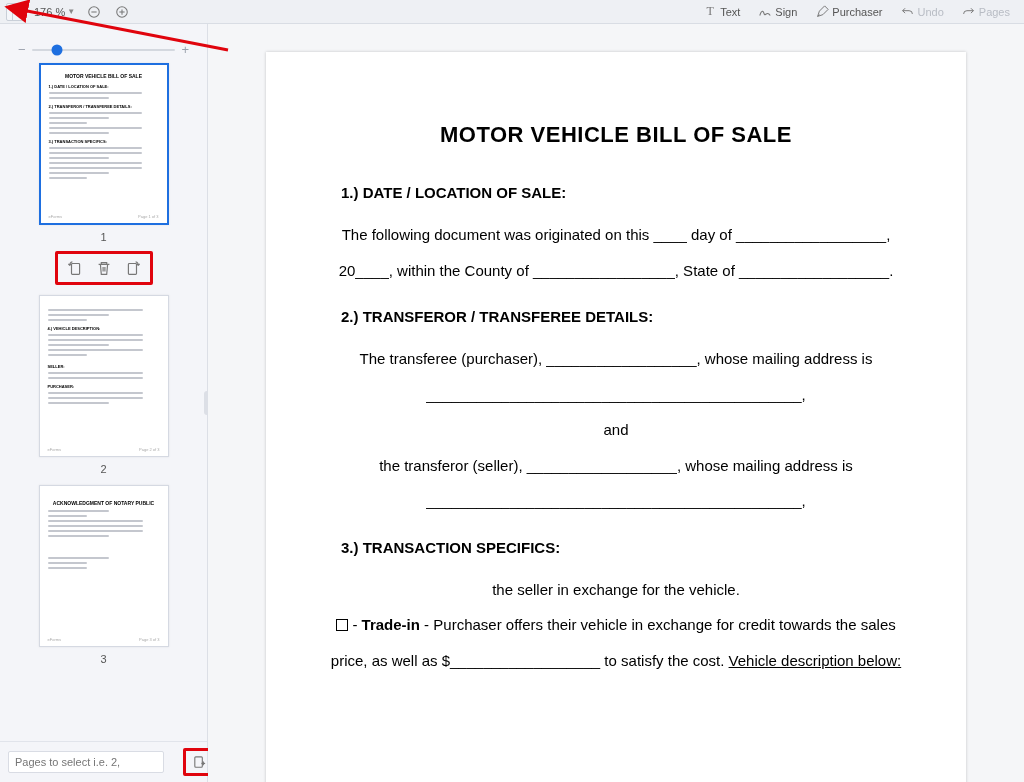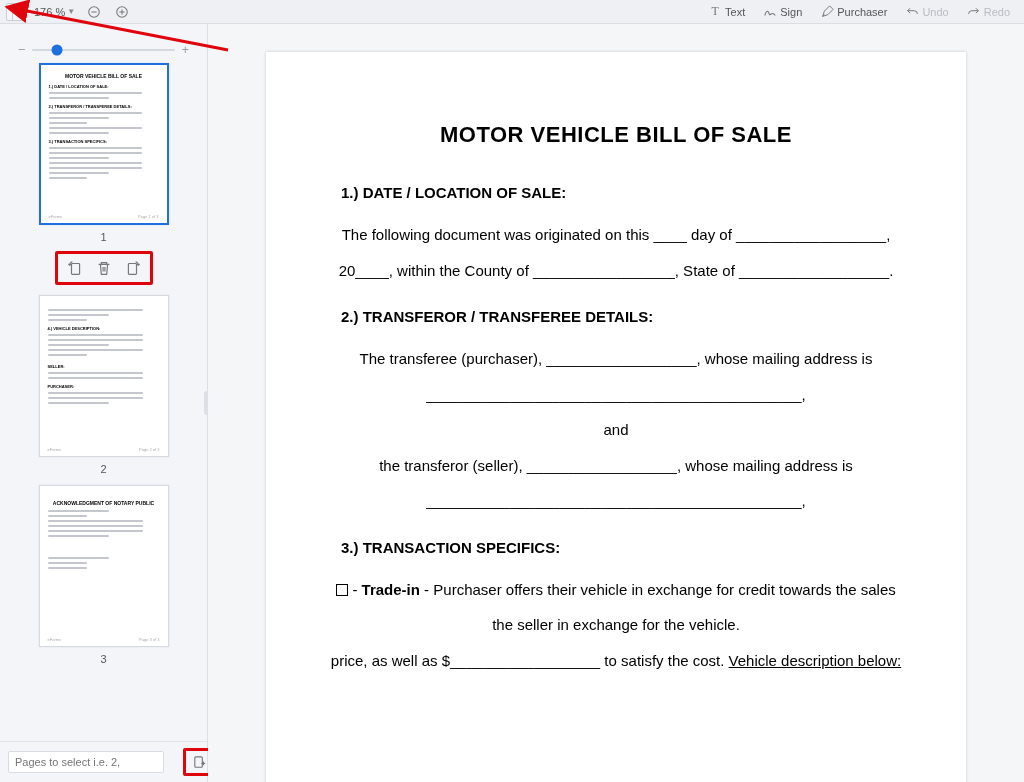--- a/index.html
+++ b/index.html
@@ -240,21 +240,21 @@
           </svg>
       </span>
       <span>Undo</span>
     </div>
     <div class="tb-btn disabled">
       <span class="tb-icon">
         <svg viewBox="0 0 16 16" width="13" height="13">
             <path d="M11 4 L14 7 L11 10 M14 7 H6 A4 4 0 0 0 2 11" fill="none" stroke="currentColor" stroke-width="1.2"></path>
           </svg>
       </span>
-      <span>Redo</span>
+      <span>Pages</span>
     </div>
   </div>
 </div>
 
 <div class="main">
 
   <div class="sidebar">
     <div class="sidebar-scroll">
       <div class="zoom-slider-row">
         <span class="minus">−</span>
@@ -398,25 +398,25 @@
       <div class="sect-gap"></div>
       <div class="sect-heading">2.) TRANSFEROR / TRANSFEREE DETAILS:</div>
       <div class="body-line">The transferee (purchaser), __________________, whose mailing address is</div>
       <div class="body-line">_____________________________________________,</div>
       <div class="body-line">and</div>
       <div class="body-line">the transferor (seller), __________________, whose mailing address is</div>
       <div class="body-line">_____________________________________________,</div>
 
       <div class="sect-gap"></div>
       <div class="sect-heading">3.) TRANSACTION SPECIFICS:</div>
+      <div class="body-line">the seller in exchange for the vehicle.</div>
       <div class="body-line">
         <span class="chk"></span>
         <span> - </span><b>Trade-in</b><span> - Purchaser offers their vehicle in exchange for credit towards the sales</span>
       </div>
-      <div class="body-line">the seller in exchange for the vehicle.</div>
       <div class="body-line">
         <span>price, as well as $__________________ to satisfy the cost. </span><span class="ul">Vehicle description below:</span>
       </div>
 
     </div>
   </div>
 </div>
 
 <svg class="arrow-overlay" width="260" height="80">
   <defs>

